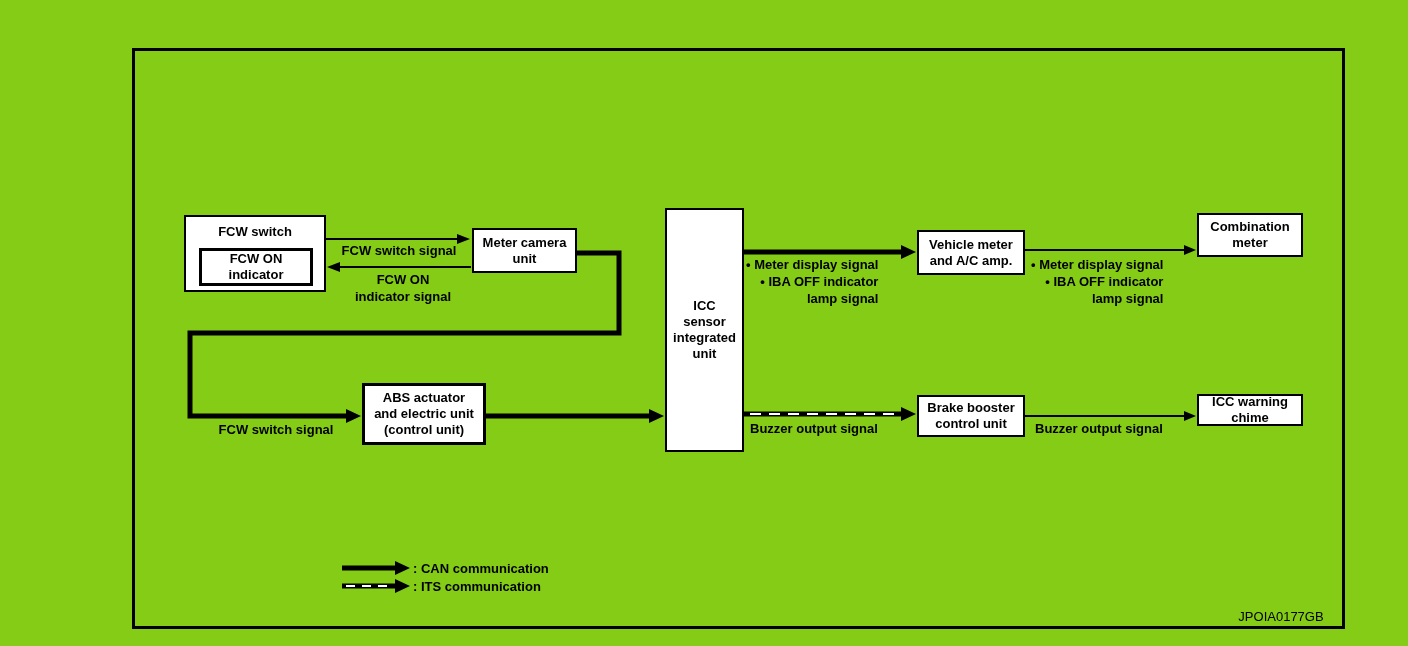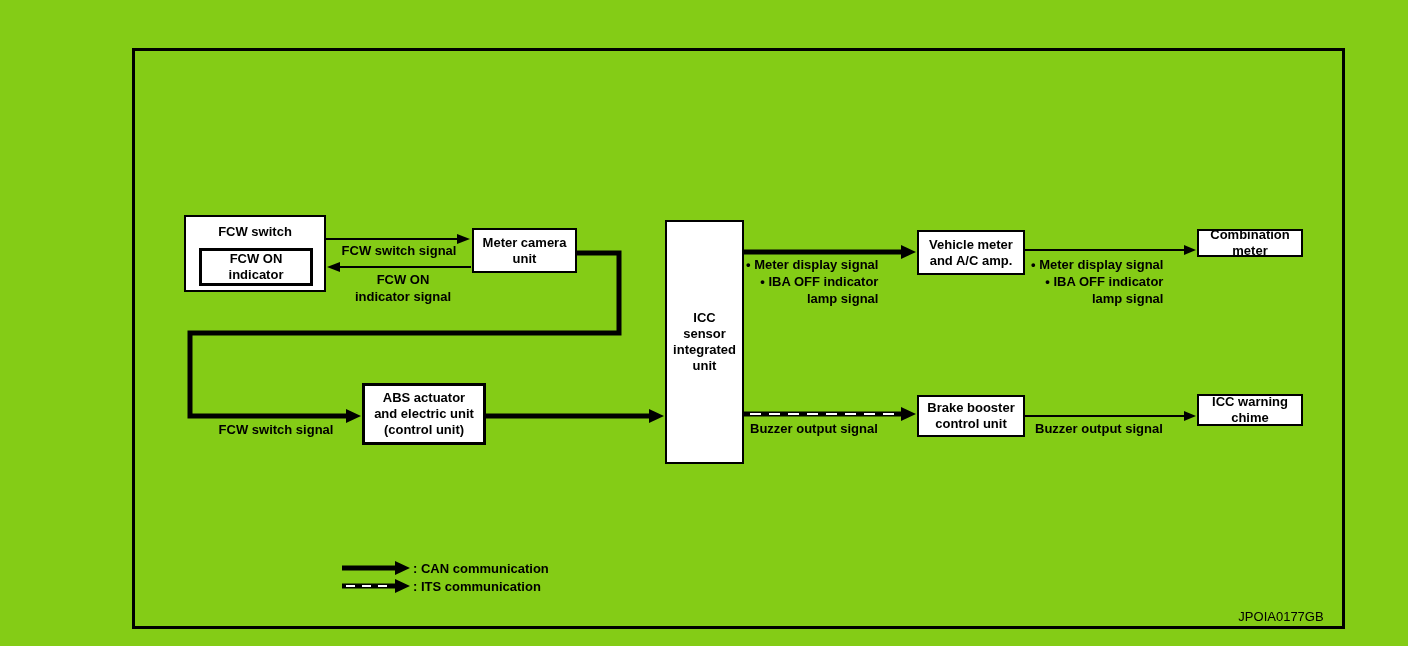--- a/index.html
+++ b/index.html
@@ -128,39 +128,39 @@
       <span>FCW ON
 indicator</span>
     </div>
   </div>
 
   <div class="box" style="left:472px; top:228px; width:105px; height:45px;">
     <span>Meter camera
 unit</span>
   </div>
 
-  <div class="box" style="left:665px; top:220px; width:79px; height:244px;">
+  <div class="box" style="left:665px; top:208px; width:79px; height:244px;">
     <span>ICC
 sensor
 integrated
 unit</span>
   </div>
 
   <div class="box box--thick" style="left:362px; top:383px; width:124px; height:62px;">
     <span>ABS actuator
 and electric unit
 (control unit)</span>
   </div>
 
   <div class="box" style="left:917px; top:230px; width:108px; height:45px;">
     <span>Vehicle meter
 and A/C amp.</span>
   </div>
 
-  <div class="box" style="left:1197px; top:229px; width:106px; height:28px;">
+  <div class="box" style="left:1197px; top:213px; width:106px; height:44px;">
     <span>Combination
 meter</span>
   </div>
 
   <div class="box" style="left:917px; top:395px; width:108px; height:42px;">
     <span>Brake booster
 control unit</span>
   </div>
 
   <div class="box" style="left:1197px; top:394px; width:106px; height:32px;">

